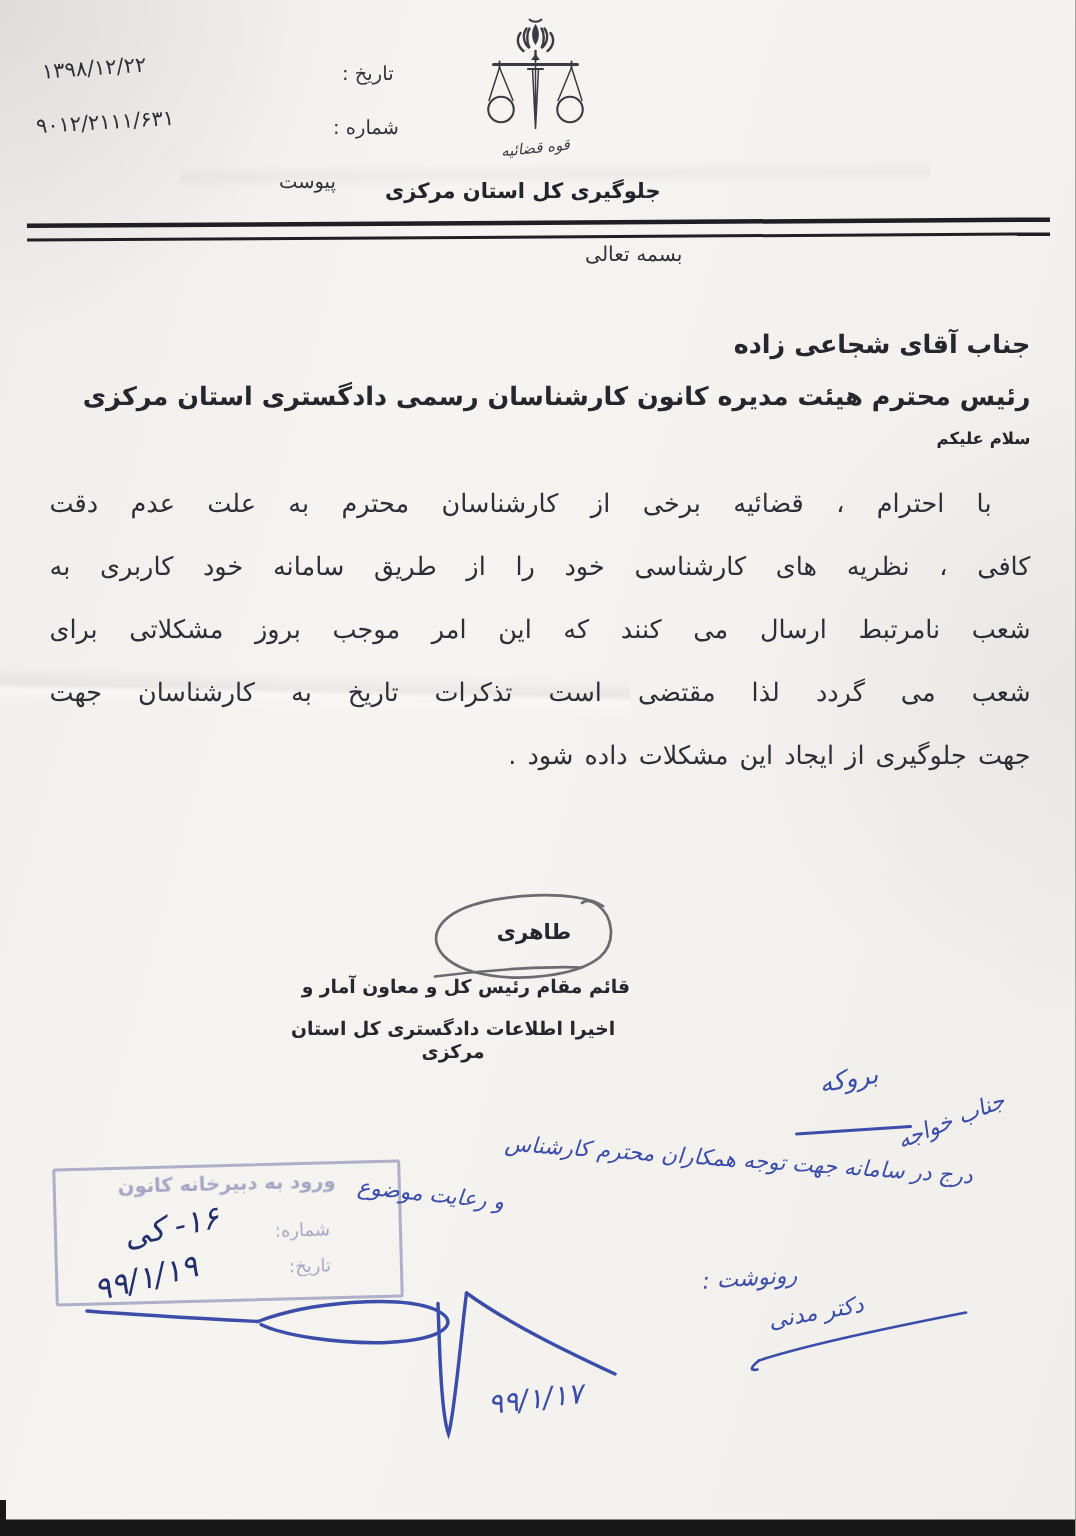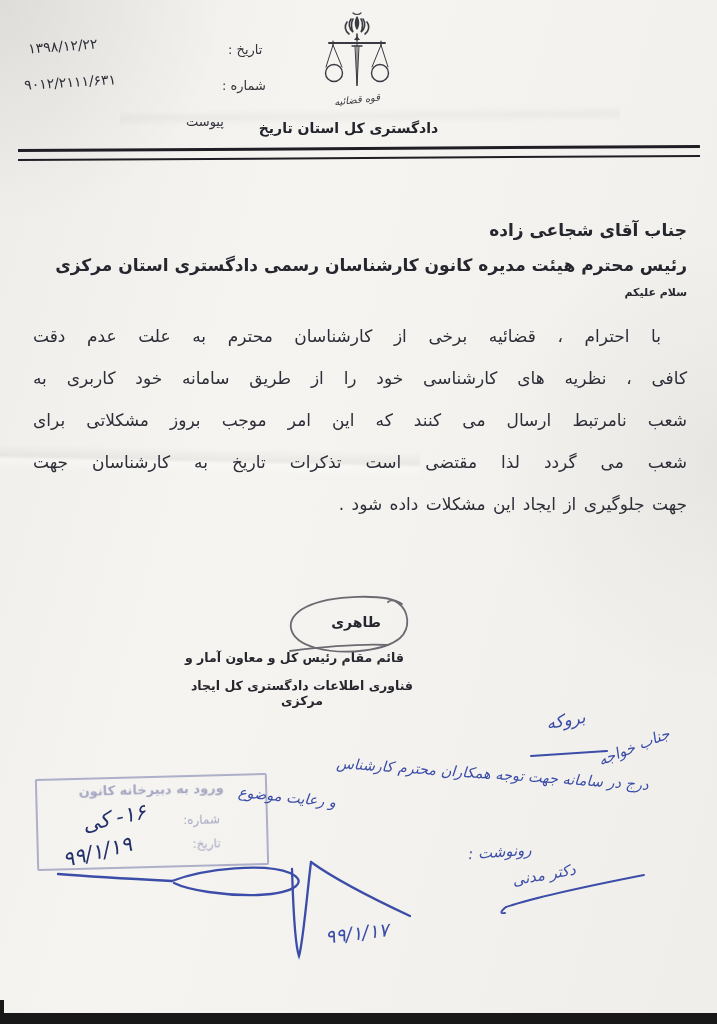--- a/index.html
+++ b/index.html
@@ -51,21 +51,21 @@
   .greeting{position:absolute;right:30px;top:286px;font-size:11px;font-weight:bold;color:#26262e;}
   .body-block{position:absolute;right:30px;left:33px;top:326px;}
   .body-line{height:42px;font-size:17px;color:#2e2e38;text-align:justify;text-align-last:justify;
     white-space:normal;word-spacing:2px;}
   .body-line.indent{padding-right:26px;}
   .body-line.last{text-align:start;text-align-last:start;}
 
   
   .sig-name{position:absolute;left:300px;top:614px;width:112px;text-align:center;
     font-weight:bold;font-size:14px;color:#26262e;}
-  .sig-title1{position:absolute;left:185px;top:650px;width:235px;text-align:left;
+  .sig-title1{position:absolute;left:185px;top:650px;width:235px;text-align:right;
     font-weight:bold;font-size:12.5px;color:#26262e;}
   .sig-title2{position:absolute;left:172px;top:678px;width:260px;text-align:center;
     font-weight:bold;font-size:12.5px;color:#26262e;}
 
   
   .stamp{position:absolute;left:36px;top:776px;width:228px;height:88px;
     border:2.5px solid rgba(104,108,164,0.50);border-radius:2px;transform:rotate(-1.5deg);
     color:rgba(98,102,158,0.55);}
   .stamp-title{position:absolute;right:8px;left:8px;top:4px;text-align:center;
     font-size:13px;font-weight:bold;filter:blur(0.4px);}
@@ -115,46 +115,47 @@
       <path d="M63 35 L54 57 M63 35 L70 57" stroke-width="1"></path>
 
       <circle cx="16" cy="63" r="8.5" stroke-width="1.4"></circle>
       <circle cx="62" cy="63" r="8.5" stroke-width="1.4"></circle>
 
       <path d="M34 36 L44 36" stroke-width="1.4"></path>
       <path d="M39 30 L39 74 M37 36 L39 76 L41 36" stroke-width="1"></path>
     </svg>
   </div>
   <div class="emblem-caption">قوه قضائیه</div>
-  <div class="org-name">دادگستری کل استان تاریخ</div>
+  <div class="org-name">جلوگیری کل استان مرکزی</div>
 
   <div class="field-label lbl-date">تاریخ :</div>
   <div class="field-value val-date">۱۳۹۸/۱۲/۲۲</div>
   <div class="field-label lbl-number">شماره :</div>
   <div class="field-value val-number">۹۰۱۲/۲۱۱۱/۶۳۱</div>
   <div class="field-label lbl-attach">پیوست</div>
 
   <div class="double-rule"></div>
 
+  <div class="bismillah">بسمه تعالی</div>
 
   <div class="recipient1">جناب آقای شجاعی زاده</div>
   <div class="recipient2">رئیس محترم هیئت مدیره کانون کارشناسان رسمی دادگستری استان مرکزی</div>
   <div class="greeting">سلام علیکم</div>
 
   <div class="body-block">
     <div class="body-line indent">با احترام ، قضائیه برخی از کارشناسان  محترم به علت عدم دقت</div>
     <div class="body-line">کافی ، نظریه های کارشناسی  خود را از طریق سامانه خود کاربری به</div>
     <div class="body-line">شعب نامرتبط ارسال می کنند که این امر موجب بروز مشکلاتی برای</div>
     <div class="body-line">شعب می گردد لذا مقتضی است تذکرات تاریخ به کارشناسان  جهت</div>
     <div class="body-line last">جهت جلوگیری از ایجاد این مشکلات  داده شود .</div>
   </div>
 
   <div class="sig-name">طاهری</div>
   <div class="sig-title1">قائم مقام رئیس کل و معاون آمار و</div>
-  <div class="sig-title2">فناوری اطلاعات دادگستری کل ایجاد مرکزی</div>
+  <div class="sig-title2">اخیرا اطلاعات دادگستری کل استان مرکزی</div>
 
   <div class="stamp">
     <div class="stamp-title">ورود به دبیرخانه کانون</div>
     <div class="stamp-number">شماره:</div>
     <div class="stamp-date">تاریخ:</div>
   </div>
 
   <div class="hw hw-top">بروکه</div>
   <div class="hw hw-side">جناب خواجه</div>
   <div class="hw hw-instr">درج در سامانه جهت توجه همکاران محترم کارشناس</div>

